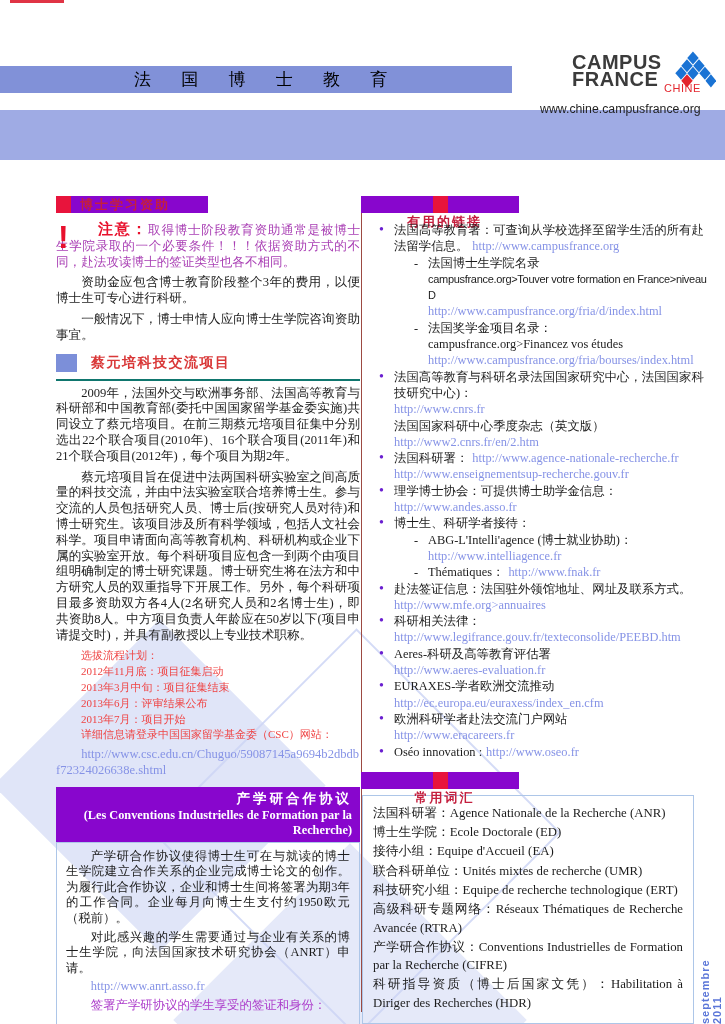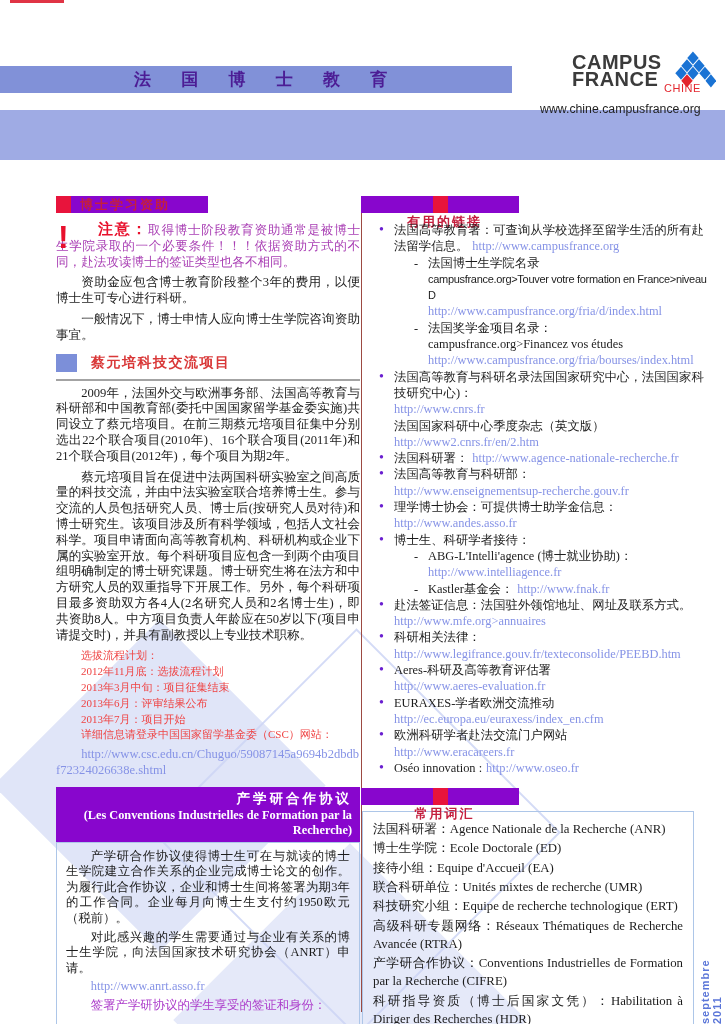--- a/index.html
+++ b/index.html
@@ -6,21 +6,21 @@
   .page{position:relative;width:725px;height:1024px;background:#fff;overflow:hidden;
         font-family:"Liberation Serif", serif;color:#1c1c1c;}
   
   .wm{position:absolute;transform:rotate(45deg);z-index:0;}
   .wm1{left:42px;top:668px;width:235px;height:235px;background:#c6cff2;opacity:.55;}
   .wm2{left:212px;top:688px;width:285px;height:285px;border:2px solid #ccd5f4;opacity:.85;}
   .wm3{left:225px;top:895px;width:250px;height:250px;background:#ccd4f3;opacity:.5;}
   .top-tick{position:absolute;left:10px;top:0;width:54px;height:3px;background:#e03445;z-index:2;}
   
   .title-band{position:absolute;left:0;top:66px;width:512px;height:27px;background:#8191d8;z-index:2;}
-  .title-band span{display:block;text-align:center;padding-left:22px;color:#4c1d95;font-weight:bold;
+  .title-band span{display:block;text-align:center;padding-left:22px;color:#000000;font-weight:normal;
         font-size:17px;line-height:27px;letter-spacing:13px;}
   .band2{position:absolute;left:0;top:110px;width:725px;height:50px;background:#9fabe4;z-index:1;}
   .logo{position:absolute;left:540px;top:40px;width:176px;z-index:3;}
   .logo-row{display:flex;align-items:flex-start;margin-left:32px;}
   .logo-text{font-family:"Liberation Sans",sans-serif;font-weight:800;font-size:20px;line-height:17px;
         color:#3b3b3b;letter-spacing:.5px;margin-top:14px;}
   .logo-diamonds{margin-left:0;}
   .chine{position:absolute;left:124px;top:42px;font-family:"Liberation Sans",sans-serif;font-weight:400;
         font-size:11px;color:#e3262d;letter-spacing:.5px;}
   .logo-url{font-family:"Liberation Sans",sans-serif;font-size:12.3px;color:#1f1f1f;margin-top:2px;}
@@ -35,21 +35,21 @@
   .sec-label{color:#c41f3e;font-weight:bold;font-size:13px;padding-left:9px;letter-spacing:2px;line-height:17px;white-space:nowrap;}
   .bar-l{width:152px;}
   .bar-r{width:158px;flex-direction:column;}
   
   .para{font-size:12.6px;line-height:15.8px;text-align:justify;text-indent:2em;margin:5px 0;color:#1c1c1c;}
   .notice{position:relative;margin-top:9px;font-size:12.6px;line-height:15.8px;text-align:justify;}
   .bang{position:absolute;left:2px;top:0;font-family:"Liberation Sans",sans-serif;font-weight:900;
         font-size:32px;line-height:30px;color:#e8102c;}
   .notice-label{color:#e8102c;font-weight:bold;font-size:15px;margin-left:42px;letter-spacing:1px;}
   .notice-text{color:#a93fb4;}
-  .cyp-head{display:flex;align-items:flex-start;margin-top:10px;border-bottom:2px solid #a3a3a3;
+  .cyp-head{display:flex;align-items:flex-start;margin-top:10px;border-bottom:2px solid #0f766e;
         padding-bottom:7px;margin-bottom:4px;}
   .sq-blue{width:21px;height:18px;background:#7c8fd9;flex-shrink:0;}
   .cyp-title{color:#d93838;font-weight:bold;font-size:14px;padding-left:14px;letter-spacing:1.5px;line-height:18px;}
   .sched{padding-left:25px;font-size:11px;line-height:15.8px;color:#ef4444;}
   .link{color:#8693e6;}
   .link-para{word-break:break-all;margin:4px 0 6px;}
   .banner{background:#8806cd;color:#fff;text-align:right;padding:3px 8px 4px;margin-top:8px;}
   .banner-t{font-size:13.5px;font-weight:bold;letter-spacing:3px;}
   .banner-s{font-size:12.3px;font-weight:bold;}
   .cifre-box{border:1px solid #adc6e8;padding:3px 9px 8px;}
@@ -128,21 +128,21 @@
 
     <div class="cyp-head">
       <span class="sq-blue"></span>
       <span class="cyp-title">蔡元培科技交流项目</span>
     </div>
 
     <p class="para">2009年，法国外交与欧洲事务部、法国高等教育与科研部和中国教育部(委托中国国家留学基金委实施)共同设立了蔡元培项目。在前三期蔡元培项目征集中分别选出22个联合项目(2010年)、16个联合项目(2011年)和21个联合项目(2012年)，每个项目为期2年。</p>
     <p class="para">蔡元培项目旨在促进中法两国科研实验室之间高质量的科技交流，并由中法实验室联合培养博士生。参与交流的人员包括研究人员、博士后(按研究人员对待)和博士研究生。该项目涉及所有科学领域，包括人文社会科学。项目申请面向高等教育机构、科研机构或企业下属的实验室开放。每个科研项目应包含一到两个由项目组明确制定的博士研究课题。博士研究生将在法方和中方研究人员的双重指导下开展工作。另外，每个科研项目最多资助双方各4人(2名研究人员和2名博士生)，即共资助8人。中方项目负责人年龄应在50岁以下(项目申请提交时)，并具有副教授以上专业技术职称。</p>
 
     <div class="sched">选拔流程计划：</div>
-    <div class="sched">2012年11月底：选拔流程计划</div>
+    <div class="sched">2012年11月底：项目征集启动</div>
     <div class="sched">2013年3月中旬：项目征集结束</div>
     <div class="sched">2013年6月：评审结果公布</div>
     <div class="sched">2013年7月：项目开始</div>
     <div class="sched">详细信息请登录中国国家留学基金委（CSC）网站：</div>
 
     <p class="para link-para">
       <span class="link">http://www.csc.edu.cn/Chuguo/59087145a9694b2dbdbf72324026638e.shtml</span>
     </p>
 
     <div class="banner">
@@ -210,23 +210,20 @@
         </div>
 
         <div class="row" data-kind="link">
           <span class="rlink">http://www2.cnrs.fr/en/2.htm</span>
         </div>
 
         <div class="row" data-kind="bullet">
           <span class="rtxt">法国科研署：</span><span class="rlink">http://www.agence-nationale-recherche.fr</span>
         </div>
 
-        <div class="row" data-kind="bullet">
-          <span class="rtxt">法国高等教育与科研部：</span><span class="rlink"></span>
-        </div>
 
         <div class="row" data-kind="link">
           <span class="rlink">http://www.enseignementsup-recherche.gouv.fr</span>
         </div>
 
         <div class="row" data-kind="bullet">
           <span class="rtxt">理学博士协会：可提供博士助学金信息：</span><span class="rlink"></span>
         </div>
 
         <div class="row" data-kind="link">
@@ -239,21 +236,21 @@
 
         <div class="row" data-kind="sub">
           <span class="rtxt">ABG-L'Intelli'agence (博士就业协助)：</span><span class="rlink"></span>
         </div>
 
         <div class="row" data-kind="sublink">
           <span class="rlink">http://www.intelliagence.fr</span>
         </div>
 
         <div class="row" data-kind="sub">
-          <span class="rtxt">Kastler基金会：</span><span class="rlink">http://www.fnak.fr</span>
+          <span class="rtxt">Thématiques：</span><span class="rlink">http://www.fnak.fr</span>
         </div>
 
         <div class="row" data-kind="bullet">
           <span class="rtxt">赴法签证信息：法国驻外领馆地址、网址及联系方式。</span><span class="rlink"></span>
         </div>
 
         <div class="row" data-kind="link">
           <span class="rlink">http://www.mfe.org&gt;annuaires</span>
         </div>
 

